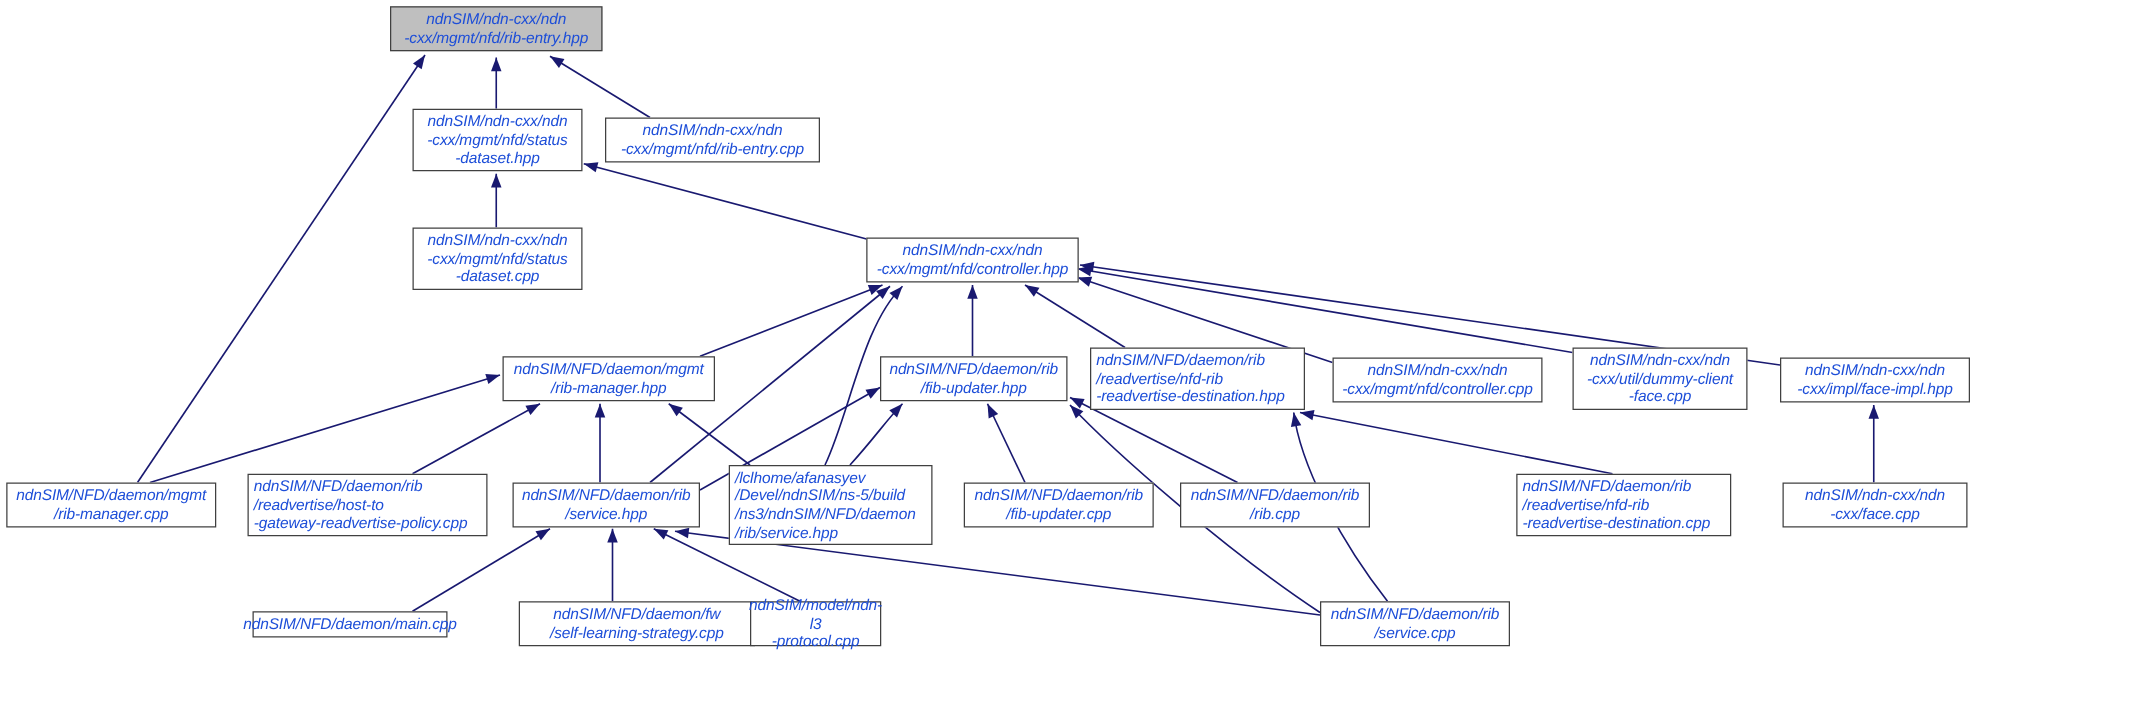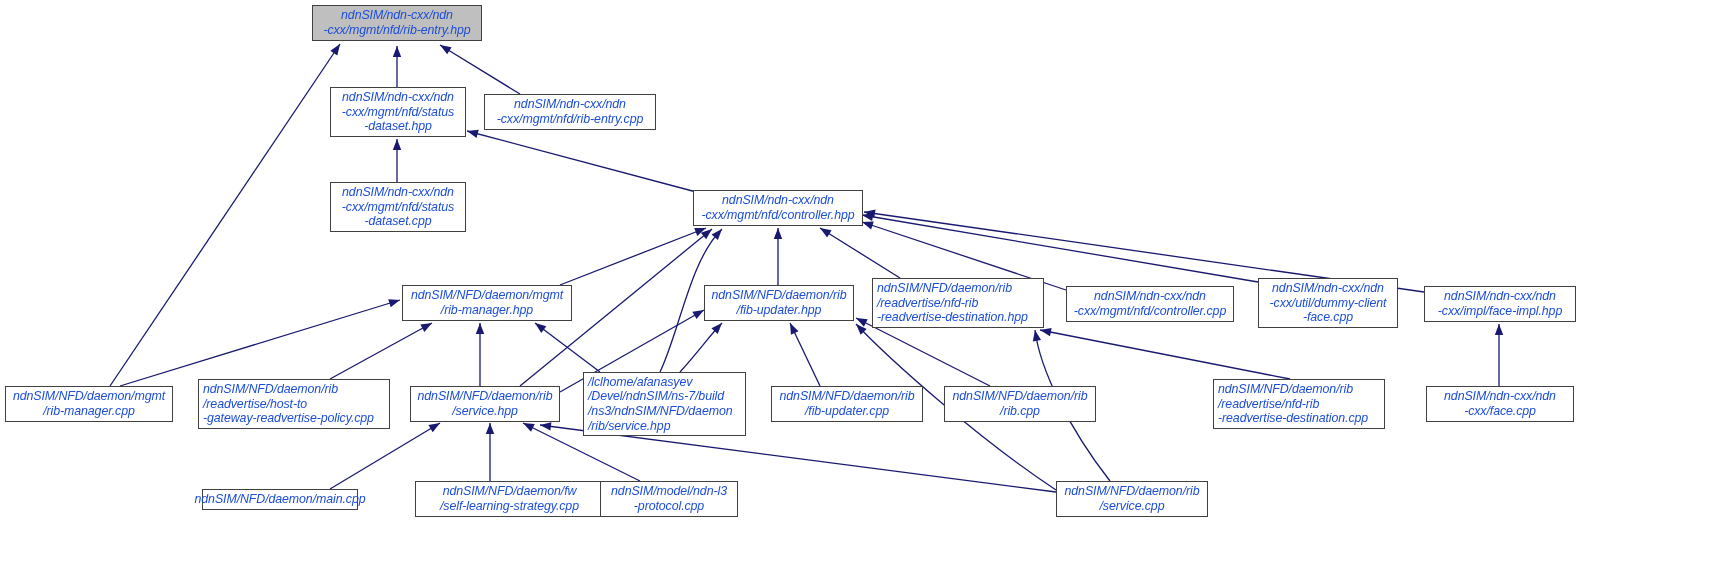--- a/index.html
+++ b/index.html
@@ -141,32 +141,32 @@
     <div class="node" style="left: 1424px; top: 286px; width: 152px; height: 36px;">ndnSIM/ndn-cxx/ndn
 -cxx/impl/face-impl.hpp</div>
     <div class="node" style="left: 5px; top: 386px; width: 168px; height: 36px;">ndnSIM/NFD/daemon/mgmt
 /rib-manager.cpp</div>
     <div class="node lefttext" style="left: 198px; top: 379px; width: 192px; height: 50px;">ndnSIM/NFD/daemon/rib
 /readvertise/host-to
 -gateway-readvertise-policy.cpp</div>
     <div class="node" style="left: 410px; top: 386px; width: 150px; height: 36px;">ndnSIM/NFD/daemon/rib
 /service.hpp</div>
     <div class="node lefttext" style="left: 583px; top: 372px; width: 163px; height: 64px;">/lclhome/afanasyev
-/Devel/ndnSIM/ns-7/build
+/Devel/ndnSIM/ns-5/build
 /ns3/ndnSIM/NFD/daemon
 /rib/service.hpp</div>
     <div class="node" style="left: 771px; top: 386px; width: 152px; height: 36px;">ndnSIM/NFD/daemon/rib
 /fib-updater.cpp</div>
     <div class="node" style="left: 944px; top: 386px; width: 152px; height: 36px;">ndnSIM/NFD/daemon/rib
 /rib.cpp</div>
     <div class="node lefttext" style="left: 1213px; top: 379px; width: 172px; height: 50px;">ndnSIM/NFD/daemon/rib
 /readvertise/nfd-rib
 -readvertise-destination.cpp</div>
     <div class="node" style="left: 1426px; top: 386px; width: 148px; height: 36px;">ndnSIM/ndn-cxx/ndn
 -cxx/face.cpp</div>
     <div class="node" style="left: 202px; top: 489px; width: 156px; height: 21px;">ndnSIM/NFD/daemon/main.cpp</div>
     <div class="node" style="left: 415px; top: 481px; width: 189px; height: 36px;">ndnSIM/NFD/daemon/fw
 /self-learning-strategy.cpp</div>
-    <div class="node" style="left: 600px; top: 481px; width: 138px; height: 36px;">ndnSIM/model/ndn-l3
+    <div class="node" style="left: 600px; top: 481px; width: 105px; height: 36px;">ndnSIM/model/ndn-l3
 -protocol.cpp</div>
     <div class="node" style="left: 1056px; top: 481px; width: 152px; height: 36px;">ndnSIM/NFD/daemon/rib
 /service.cpp</div>
   </div>
 
 </body></html>

